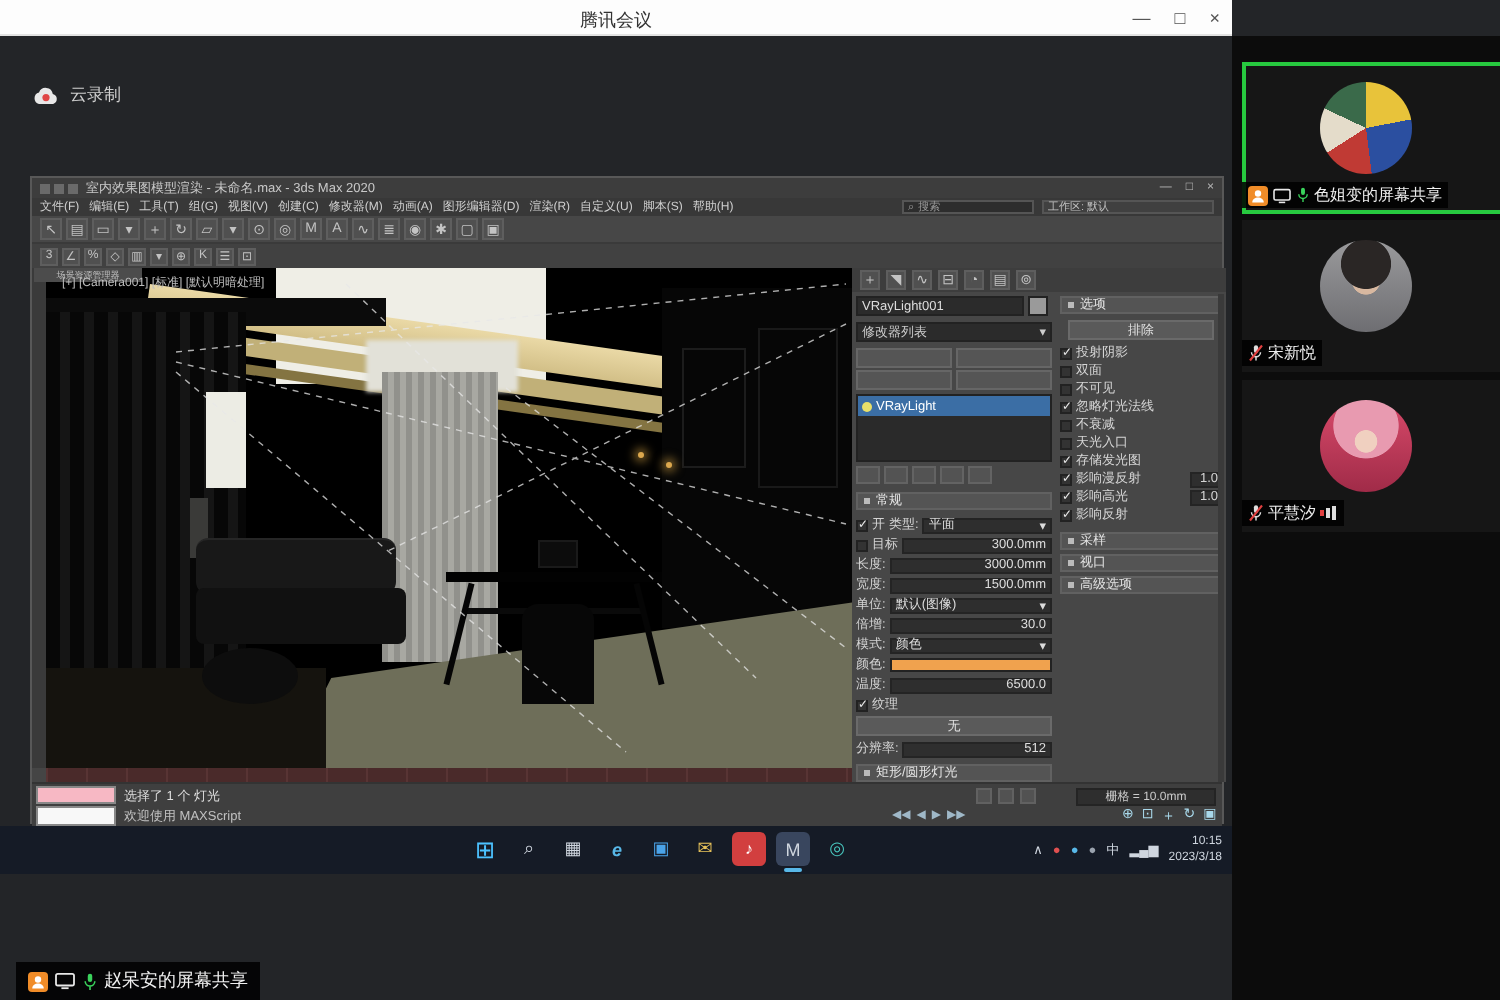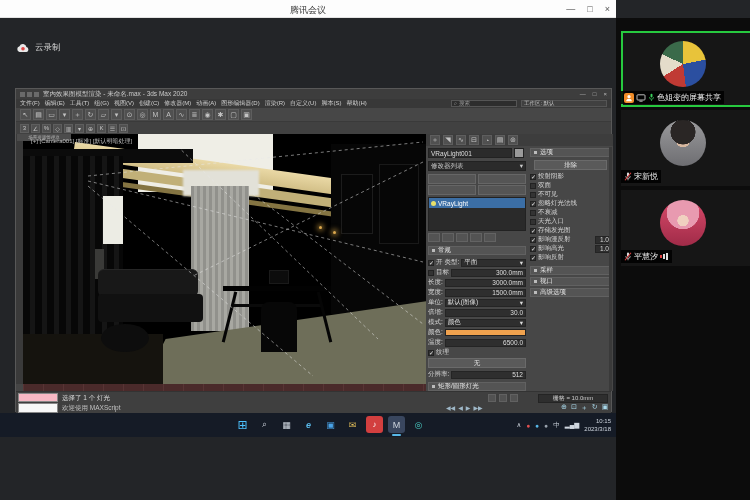--- a/index.html
+++ b/index.html
@@ -646,20 +646,42 @@
           <span class="tray-ic">中</span>
           <span class="tray-ic">▂▄▆</span>
         </span>
       <div class="clock">
         <div>10:15</div>
         <div>2023/3/18</div>
       </div>
     </div>
   </div>
 
+  <div class="abs pill">
+    <span class="ic ic-host">
+      <svg width="8" height="8" viewBox="0 0 10 10">
+          <circle cx="5" cy="3.4" r="2" fill="#fff"></circle>
+          <path d="M1.4 9c0-2.1 1.9-3.1 3.6-3.1S8.6 6.9 8.6 9Z" fill="#fff"></path>
+        </svg>
+    </span>
+    <span class="ic ic-screen">
+      <svg width="11" height="9" viewBox="0 0 12 10">
+          <rect x="1" y="1" width="10" height="6.5" rx="1" fill="none" stroke="#e8e8e8" stroke-width="1"></rect>
+          <line x1="4" y1="9" x2="8" y2="9" stroke="#e8e8e8" stroke-width="1"></line>
+        </svg>
+    </span>
+    <span class="ic ic-mic" style="color:#3ad35c">
+      <svg width="8" height="10" viewBox="0 0 10 12">
+          <rect x="3.6" y="0.8" width="2.8" height="5.2" rx="1.4" fill="currentColor"></rect>
+          <path d="M2 5.5a3 3 0 0 0 6 0" fill="none" stroke="currentColor" stroke-width="1"></path>
+          <line x1="5" y1="8.7" x2="5" y2="11" stroke="currentColor" stroke-width="1"></line>
+        </svg>
+    </span>
+    <span>赵呆安的屏幕共享</span>
+  </div>
 
   <div class="abs sidebar">
 
       <div class="tile t1 active share">
         <div class="avatar"></div>
         <div class="nlabel">
           <span class="ic ic-host">
             <svg width="8" height="8" viewBox="0 0 10 10">
               <circle cx="5" cy="3.4" r="2" fill="#fff"></circle>
               <path d="M1.4 9c0-2.1 1.9-3.1 3.6-3.1S8.6 6.9 8.6 9Z" fill="#fff"></path>

